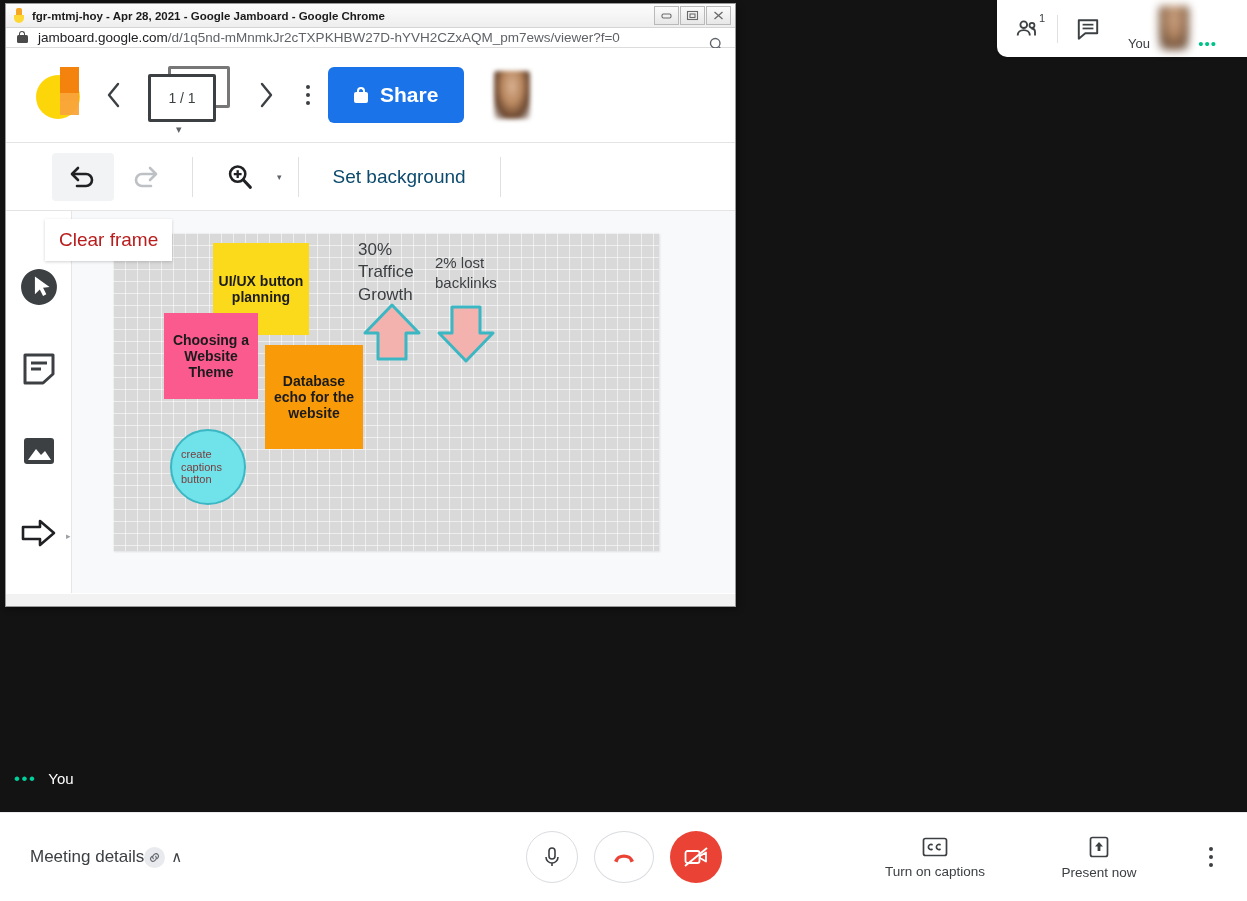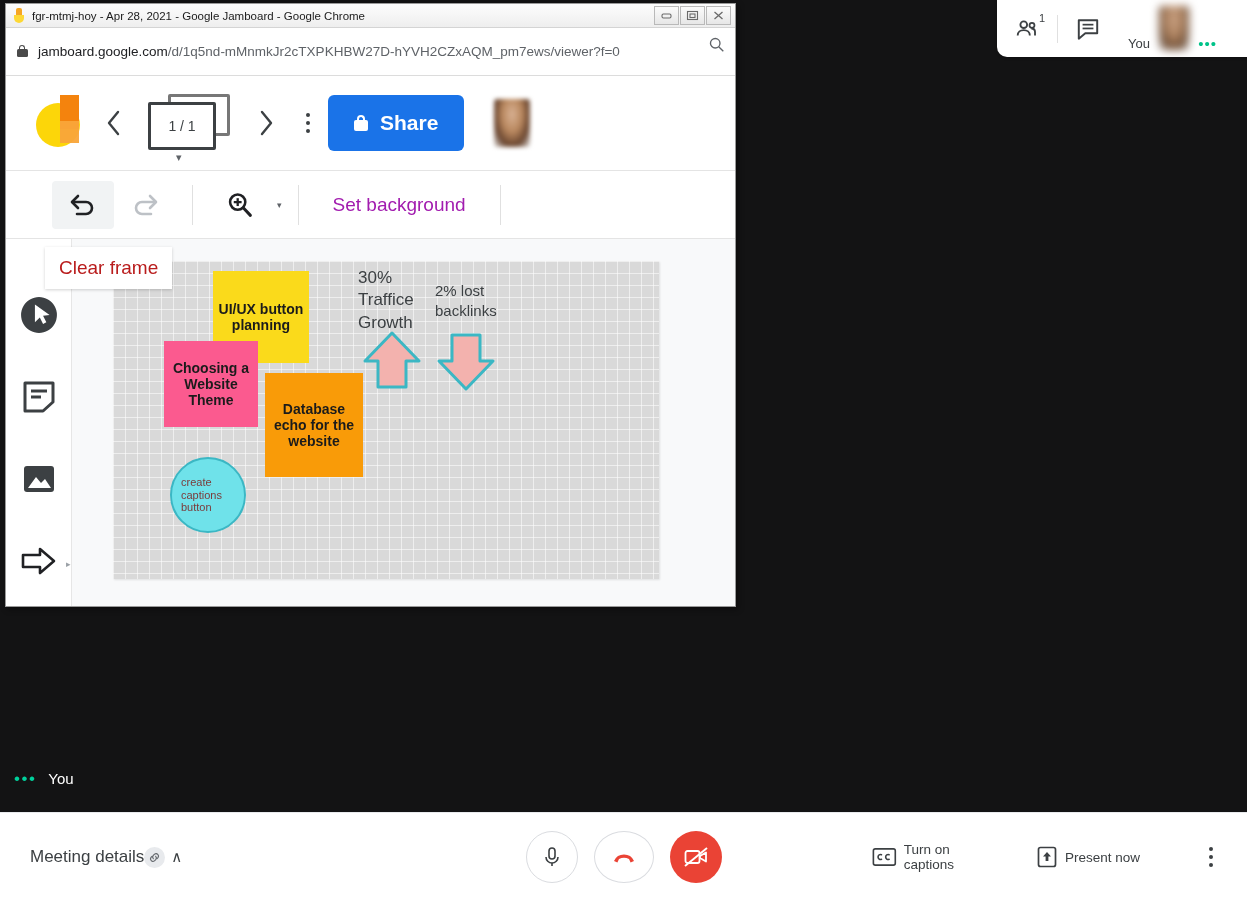--- a/index.html
+++ b/index.html
@@ -83,32 +83,32 @@
     background: linear-gradient(#fdfdfd,#eeeeee);
     border-bottom: 1px solid #d4d4d4;
     display: flex; align-items: center; padding-left: 8px;
     position: relative;
   }
   .chrome-favicon {
     width: 10px; height: 15px; margin-right: 8px; position: relative;
   }
   .chrome-favicon .fc-top { position:absolute; left:2px; top:0; width:6px; height:8px; background:#f5a623; border-radius:2px 2px 0 0;}
   .chrome-favicon .fc-bot { position:absolute; left:0px; top:7px; width:10px; height:8px; background:#fdd835; border-radius:0 0 5px 5px;}
-  .title-text { font-size: 11.5px; color: #1b1b1b; white-space: nowrap; }
+  .title-text { font-size: 11.5px; color: #1b1b1b; white-space: nowrap; font-weight: bold; }
   .win-btns { position:absolute; right: 4px; top: 2px; display: flex; gap: 1px; }
   .win-btn {
     width: 25px; height: 19px;
     border: 1px solid #b9b9b9;
     background: linear-gradient(#fbfbfb,#e7e7e7);
     display:flex; align-items:center; justify-content:center;
     font-size: 11px; color:#5a5a5a; cursor:pointer;
   }
 
   .url-bar {
-    height: 48px; width: 100%;
+    height: 20px; width: 100%;
     background: #ffffff;
     border-bottom: 1px solid #dcdcdc;
     display: flex; align-items: center; padding: 0 10px;
     position: relative;
   }
   .lock-ico { width: 12px; height: 14px; margin-right: 10px; position:relative; }
   .lock-ico .shackle { position:absolute; left:3px; top:0; width:6px; height:5px; border:1.6px solid #4a4a4a; border-bottom:none; border-radius:3px 3px 0 0;}
   .lock-ico .body { position:absolute; left:0.5px; top:4px; width:11px; height:8px; background:#4a4a4a; border-radius:1.5px;}
   .url-text { font-size: 13.5px; color: #202124; white-space: nowrap; }
   .url-text .dom { color: #202124; }
@@ -159,21 +159,21 @@
   }
 
   .jam-toolbar {
     height: 68px; border-bottom: 1px solid #e4e4e4;
     display:flex; align-items:center; padding-left: 46px; gap: 0;
   }
   .tb-btn { width:62px; height:48px; display:flex; align-items:center; justify-content:center; cursor:pointer; border-radius:4px;}
   .tb-btn.active { background:#f1f3f4; }
   .tb-sep { width:1px; height:40px; background:#e0e0e0; margin: 0 16px; }
   .tb-caret { color:#5f6368; font-size: 9px; margin-left: 6px; cursor:pointer;}
-  .tb-text { font-size: 19px; color:#a21caf; padding: 0 18px; cursor:pointer; white-space:nowrap;}
+  .tb-text { font-size: 19px; color:#0c4a6e; padding: 0 18px; cursor:pointer; white-space:nowrap;}
 
   
   .jam-body { position: relative; height: calc(100% - 164px); background: #f8f9fa; display:flex; }
   .jam-sidebar {
     width: 66px; background:#fff; border-right:1px solid #e6e6e6;
     padding-top: 54px; display:flex; flex-direction:column; align-items:center; gap: 38px;
     position: relative; z-index: 4;
   }
   .side-tool { width: 44px; height: 44px; display:flex; align-items:center; justify-content:center; cursor:pointer; position:relative;}
   .side-caret { position:absolute; right:-10px; top: 20px; color:#9aa0a6; font-size: 9px;}
@@ -228,21 +228,21 @@
   }
   .md-caret { font-size: 15px; color:#3c4043; margin-left: 6px;}
 
   .md-center { position:absolute; left: 0; right:0; margin: 0 auto; width: 245px; display:flex; align-items:center; justify-content:center; gap: 16px;}
   .rbtn { width: 52px; height: 52px; border-radius:50%; display:flex; align-items:center; justify-content:center; cursor:pointer;}
   .rbtn.outline { border: 1px solid #dadce0; background:#fff;}
   .rbtn.filled { background:#ea4335; }
   .rbtn.hangup { border: 1px solid #dadce0; background:#fff; width: 60px; }
 
   .md-right { position:absolute; right: 24px; display:flex; align-items:center; gap: 36px;}
-  .md-item { display:flex; flex-direction:row; align-items:center; gap:6px; cursor:pointer; width:128px;}
+  .md-item { display:flex; flex-direction:column; align-items:center; gap:6px; cursor:pointer; width:128px;justify-content:space-between;}
   .md-item span { font-size: 13.5px; color:#3c4043;}
   .md-kebab { display:flex; flex-direction:column; align-items:center; gap:4px; cursor:pointer; padding: 0 10px;}
   .md-kebab i { width:4px; height:4px; border-radius:50%; background:#3c4043; display:block;}
 </style>
 </head>
 <body>
 
 <div id="root">
 
   <div class="meet-stage"></div>

